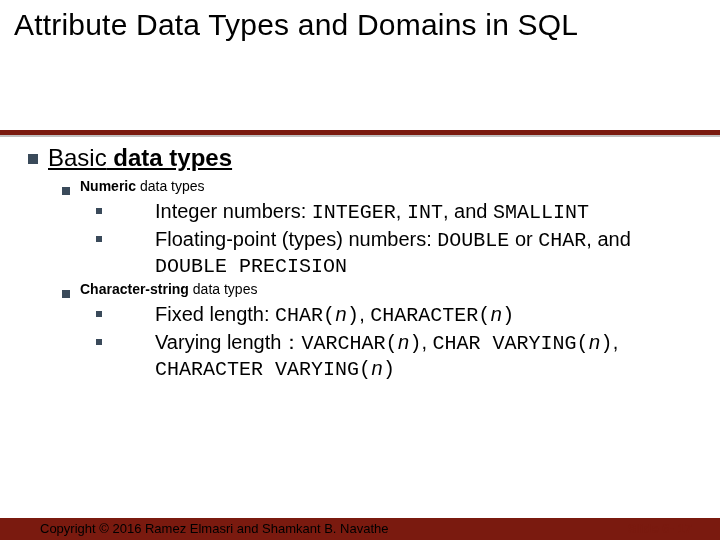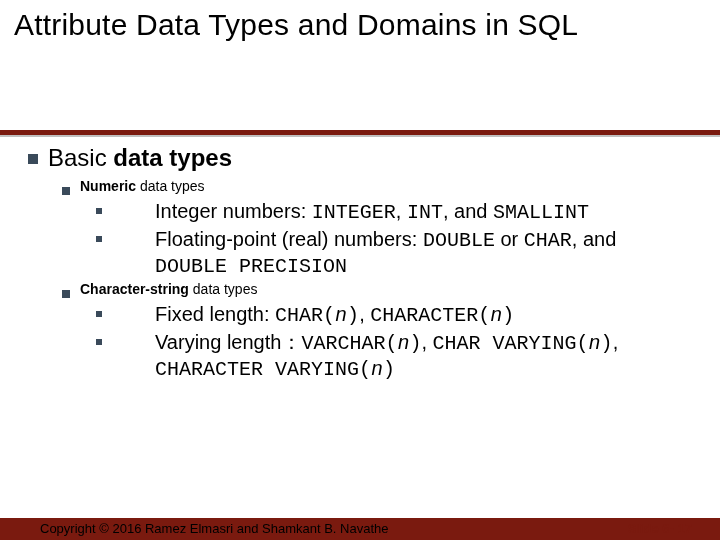--- a/index.html
+++ b/index.html
@@ -45,20 +45,21 @@
   }
   .body {
     position: absolute;
     top: 144px;
     left: 28px;
     right: 28px;
   }
   .lvl1 {
     font-size: 24px;
     margin: 0 0 6px 0;
+    text-decoration: underline;
   }
   .lvl2 {
     font-size: 14px;
     margin: 4px 0 4px 34px;
   }
   .lvl3 {
     font-size: 20px;
     margin: 2px 0 2px 68px;
     line-height: 1.25;
     gap: 43px;
@@ -131,21 +132,21 @@
     <div class="lvl3 row">
       <span class="sq sq3"></span>
       <span>
         <span>Integer numbers: </span><span class="code">INTEGER</span><span>, </span><span class="code">INT</span><span>, and </span><span class="code">SMALLINT</span>
       </span>
     </div>
 
     <div class="lvl3 row">
       <span class="sq sq3"></span>
       <span>
-        <span>Floating-point (real) numbers: </span><span class="code">DOUBLE</span><span>  or </span><span class="code">CHAR</span><span>, and </span><span class="code">DOUBLE PRECISION</span>
+        <span>Floating-point (types) numbers: </span><span class="code">DOUBLE</span><span>  or </span><span class="code">CHAR</span><span>, and </span><span class="code">DOUBLE PRECISION</span>
       </span>
     </div>
 
     <div class="lvl2 row" style="margin-top:0">
       <span class="sq sq2"></span>
       <span>
         <span class="bold">Character-string</span><span> data types</span>
       </span>
     </div>
 

